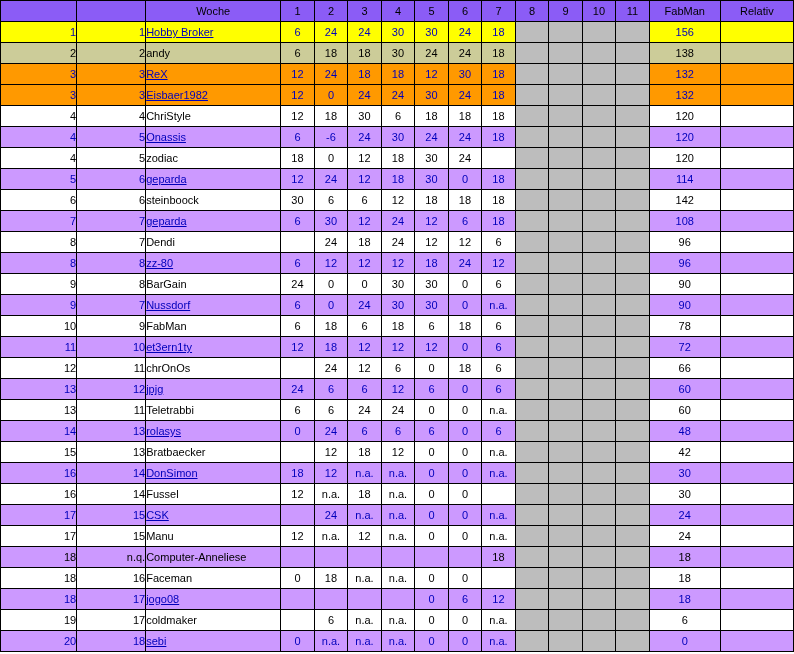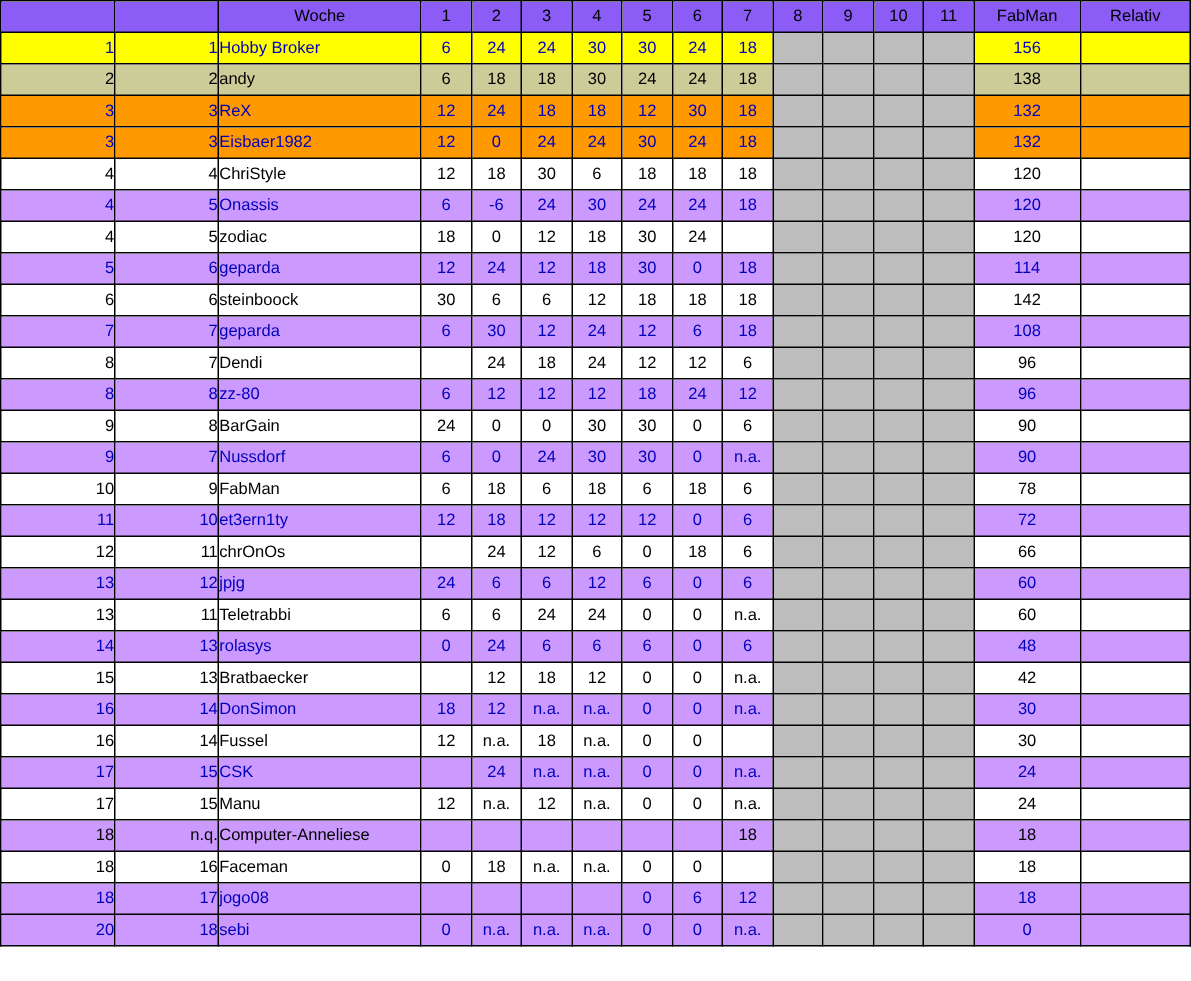--- a/index.html
+++ b/index.html
@@ -47,21 +47,21 @@
   .hdr-label { font-weight: bold; }
 
   
   .row-yellow td { background: #ffff00; }
   .row-darkyellow td { background: #cccc99; }
   .row-orange td { background: #ff9900; }
   .row-purple td { background: #cc99ff; }
   .row-white td { background: #ffffff; }
 
   
-  .nm-blue { color: #0000bb; }
+  .nm-blue { color: #0000bb; text-decoration: underline; }
   .nm-black { color: #000000; }
 
   
   .v-blue { color: #0000bb; }
   .v-black { color: #000000; }
 
   .empty { background: #bdbdbd !important; }
 </style>
 </head>
 <body>
@@ -601,20 +601,38 @@
         <td class="c-center v-blue">0</td>
         <td class="c-center v-blue">6</td>
         <td class="c-center v-blue">12</td>
         <td class="c-center v-blue empty"></td>
         <td class="c-center v-blue empty"></td>
         <td class="c-center v-blue empty"></td>
         <td class="c-center v-blue empty"></td>
         <td class="c-center v-blue">18</td>
         <td class="c-center v-blue"></td>
       </tr>
+      <tr class="row-white">
+        <td class="c-right v-black">19</td>
+        <td class="c-right v-black">17</td>
+        <td class="c-left nm-black">coldmaker</td>
+        <td class="c-center v-black"></td>
+        <td class="c-center v-black">6</td>
+        <td class="c-center v-black">n.a.</td>
+        <td class="c-center v-black">n.a.</td>
+        <td class="c-center v-black">0</td>
+        <td class="c-center v-black">0</td>
+        <td class="c-center v-black">n.a.</td>
+        <td class="c-center v-black empty"></td>
+        <td class="c-center v-black empty"></td>
+        <td class="c-center v-black empty"></td>
+        <td class="c-center v-black empty"></td>
+        <td class="c-center v-black">6</td>
+        <td class="c-center v-black"></td>
+      </tr>
       <tr class="row-purple">
         <td class="c-right v-blue">20</td>
         <td class="c-right v-blue">18</td>
         <td class="c-left nm-blue">sebi</td>
         <td class="c-center v-blue">0</td>
         <td class="c-center v-blue">n.a.</td>
         <td class="c-center v-blue">n.a.</td>
         <td class="c-center v-blue">n.a.</td>
         <td class="c-center v-blue">0</td>
         <td class="c-center v-blue">0</td>

